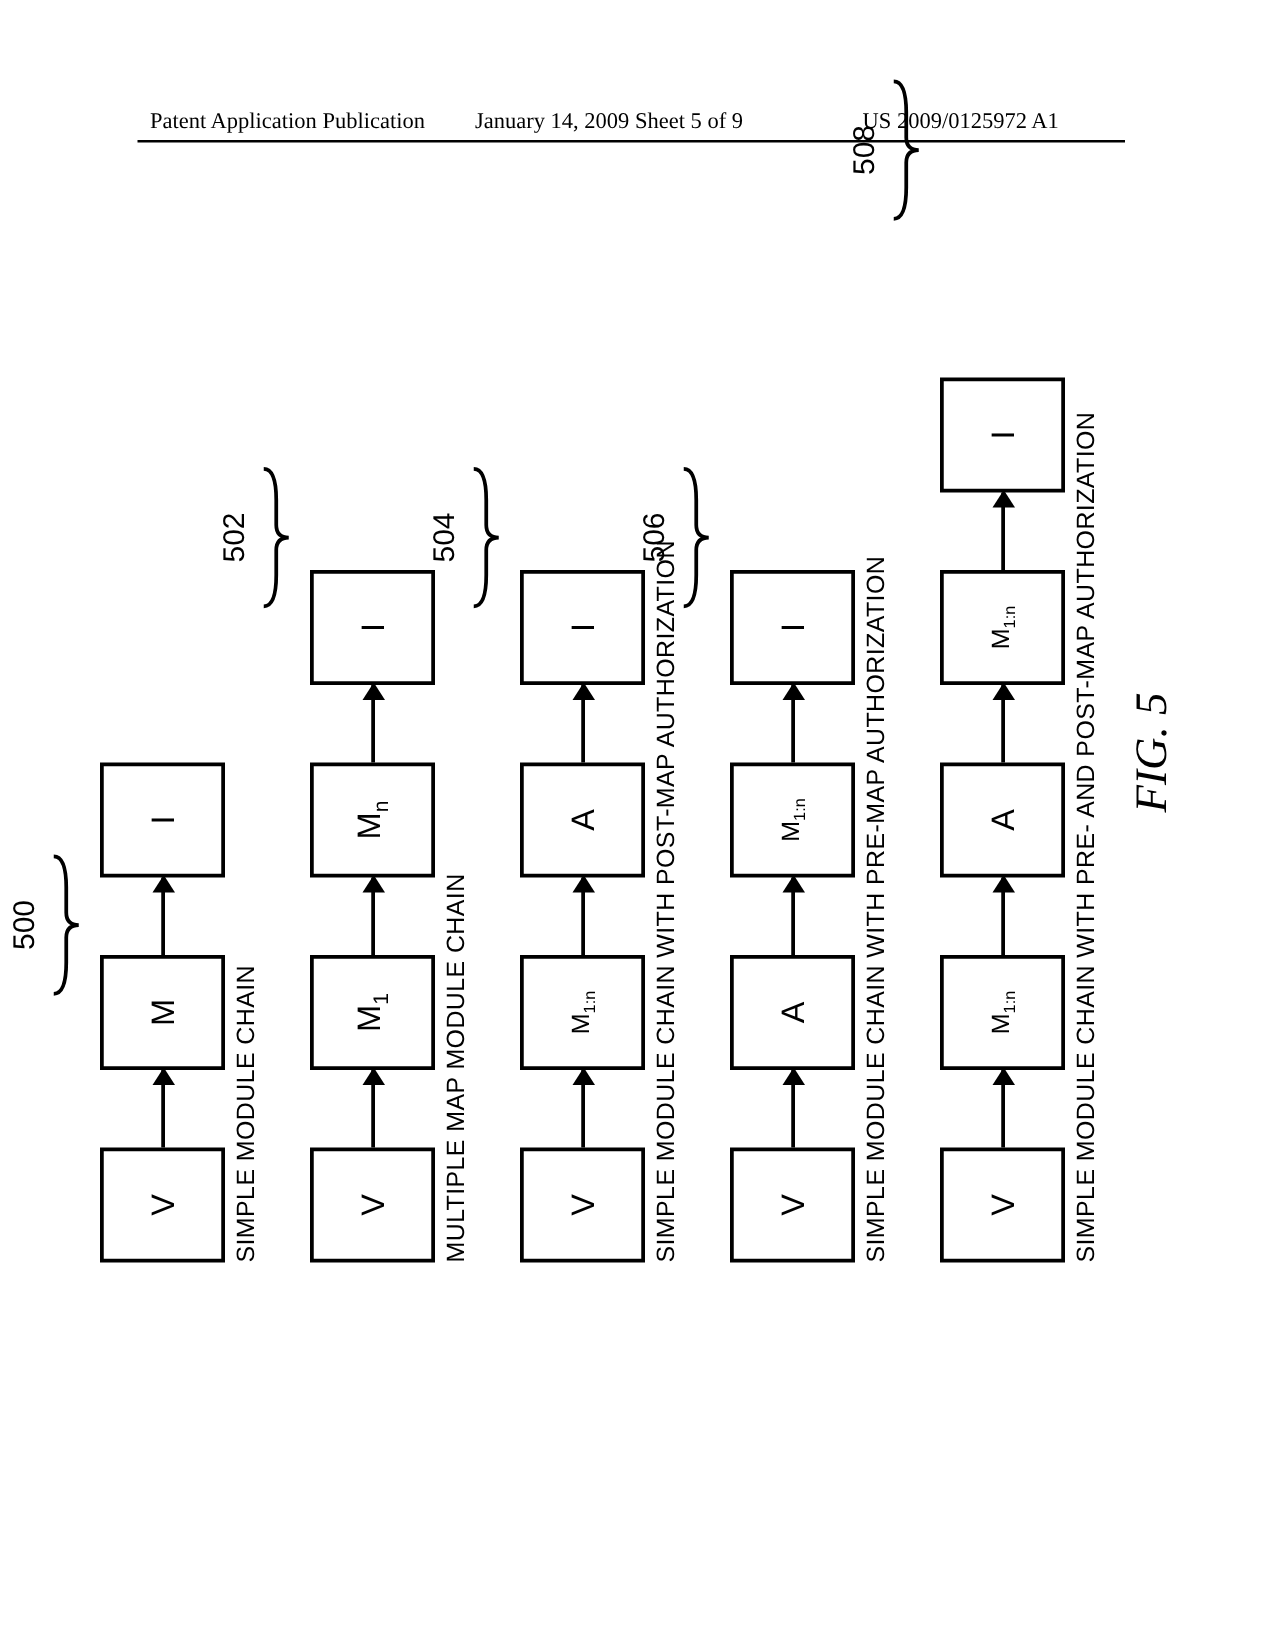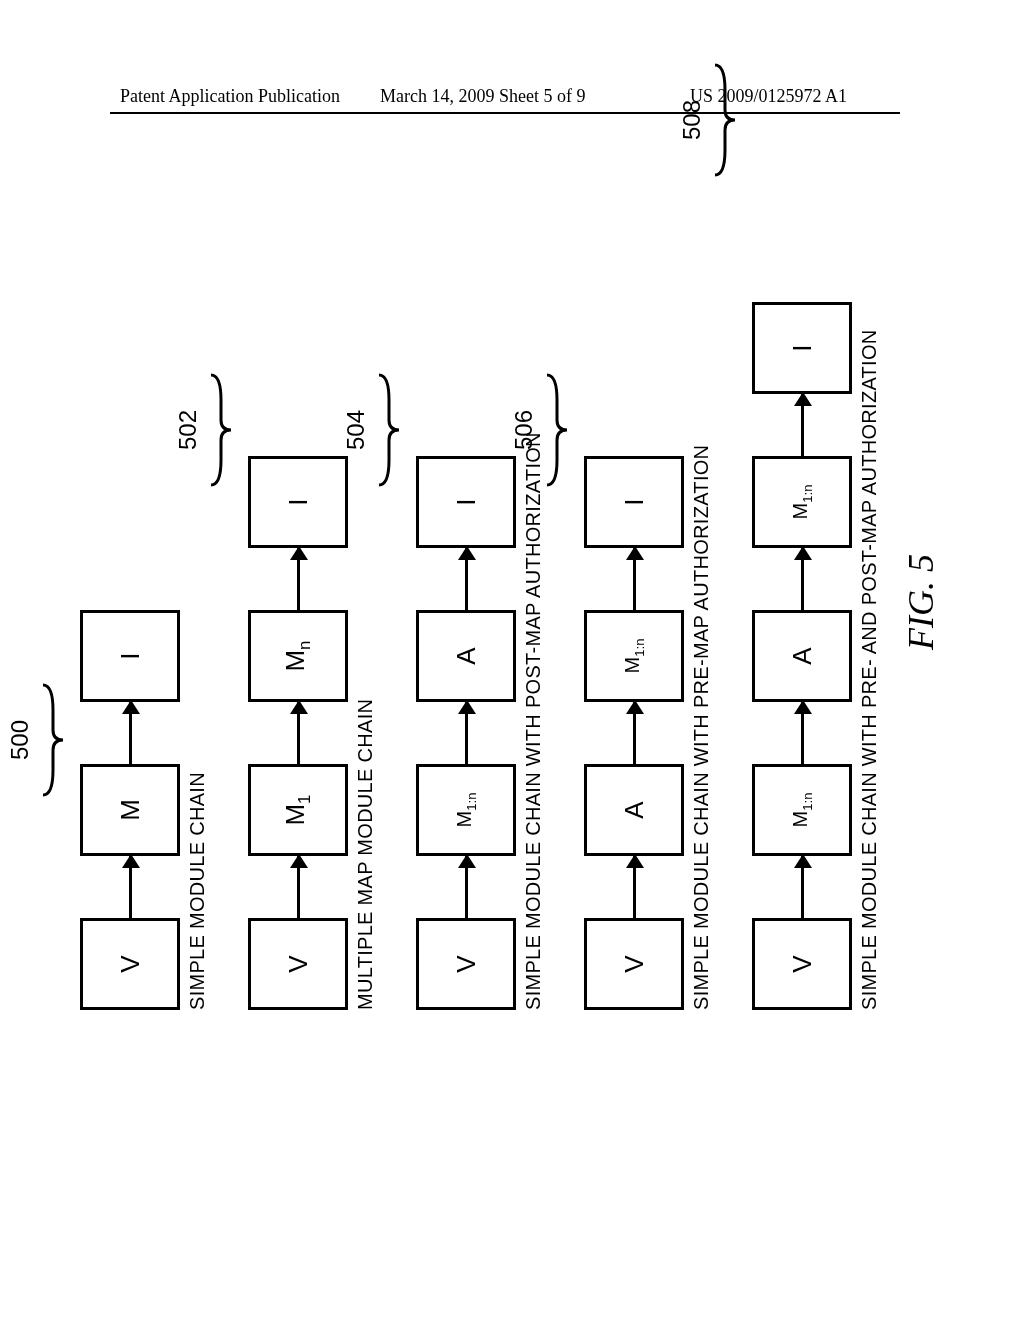--- a/index.html
+++ b/index.html
@@ -136,21 +136,21 @@
   .figlabel { left: 360px; top: 830px; }
 
   .brace-svg-path { stroke:#000; stroke-width:3; fill:none; }
 
 </style>
 </head>
 <body>
 
 <div class="header">
   <span class="left">Patent Application Publication</span>
-  <span class="center">March 14, 2009  Sheet 5 of 9</span>
+  <span class="center">January 14, 2009  Sheet 5 of 9</span>
   <span class="right">US 2009/0125972 A1</span>
 </div>
 <div class="header-rule"></div>
 
 <div class="figure-area">
 
   <div class="chain chain1">
     <div class="boxrow">
       <div class="node">
           <span>V</span>

